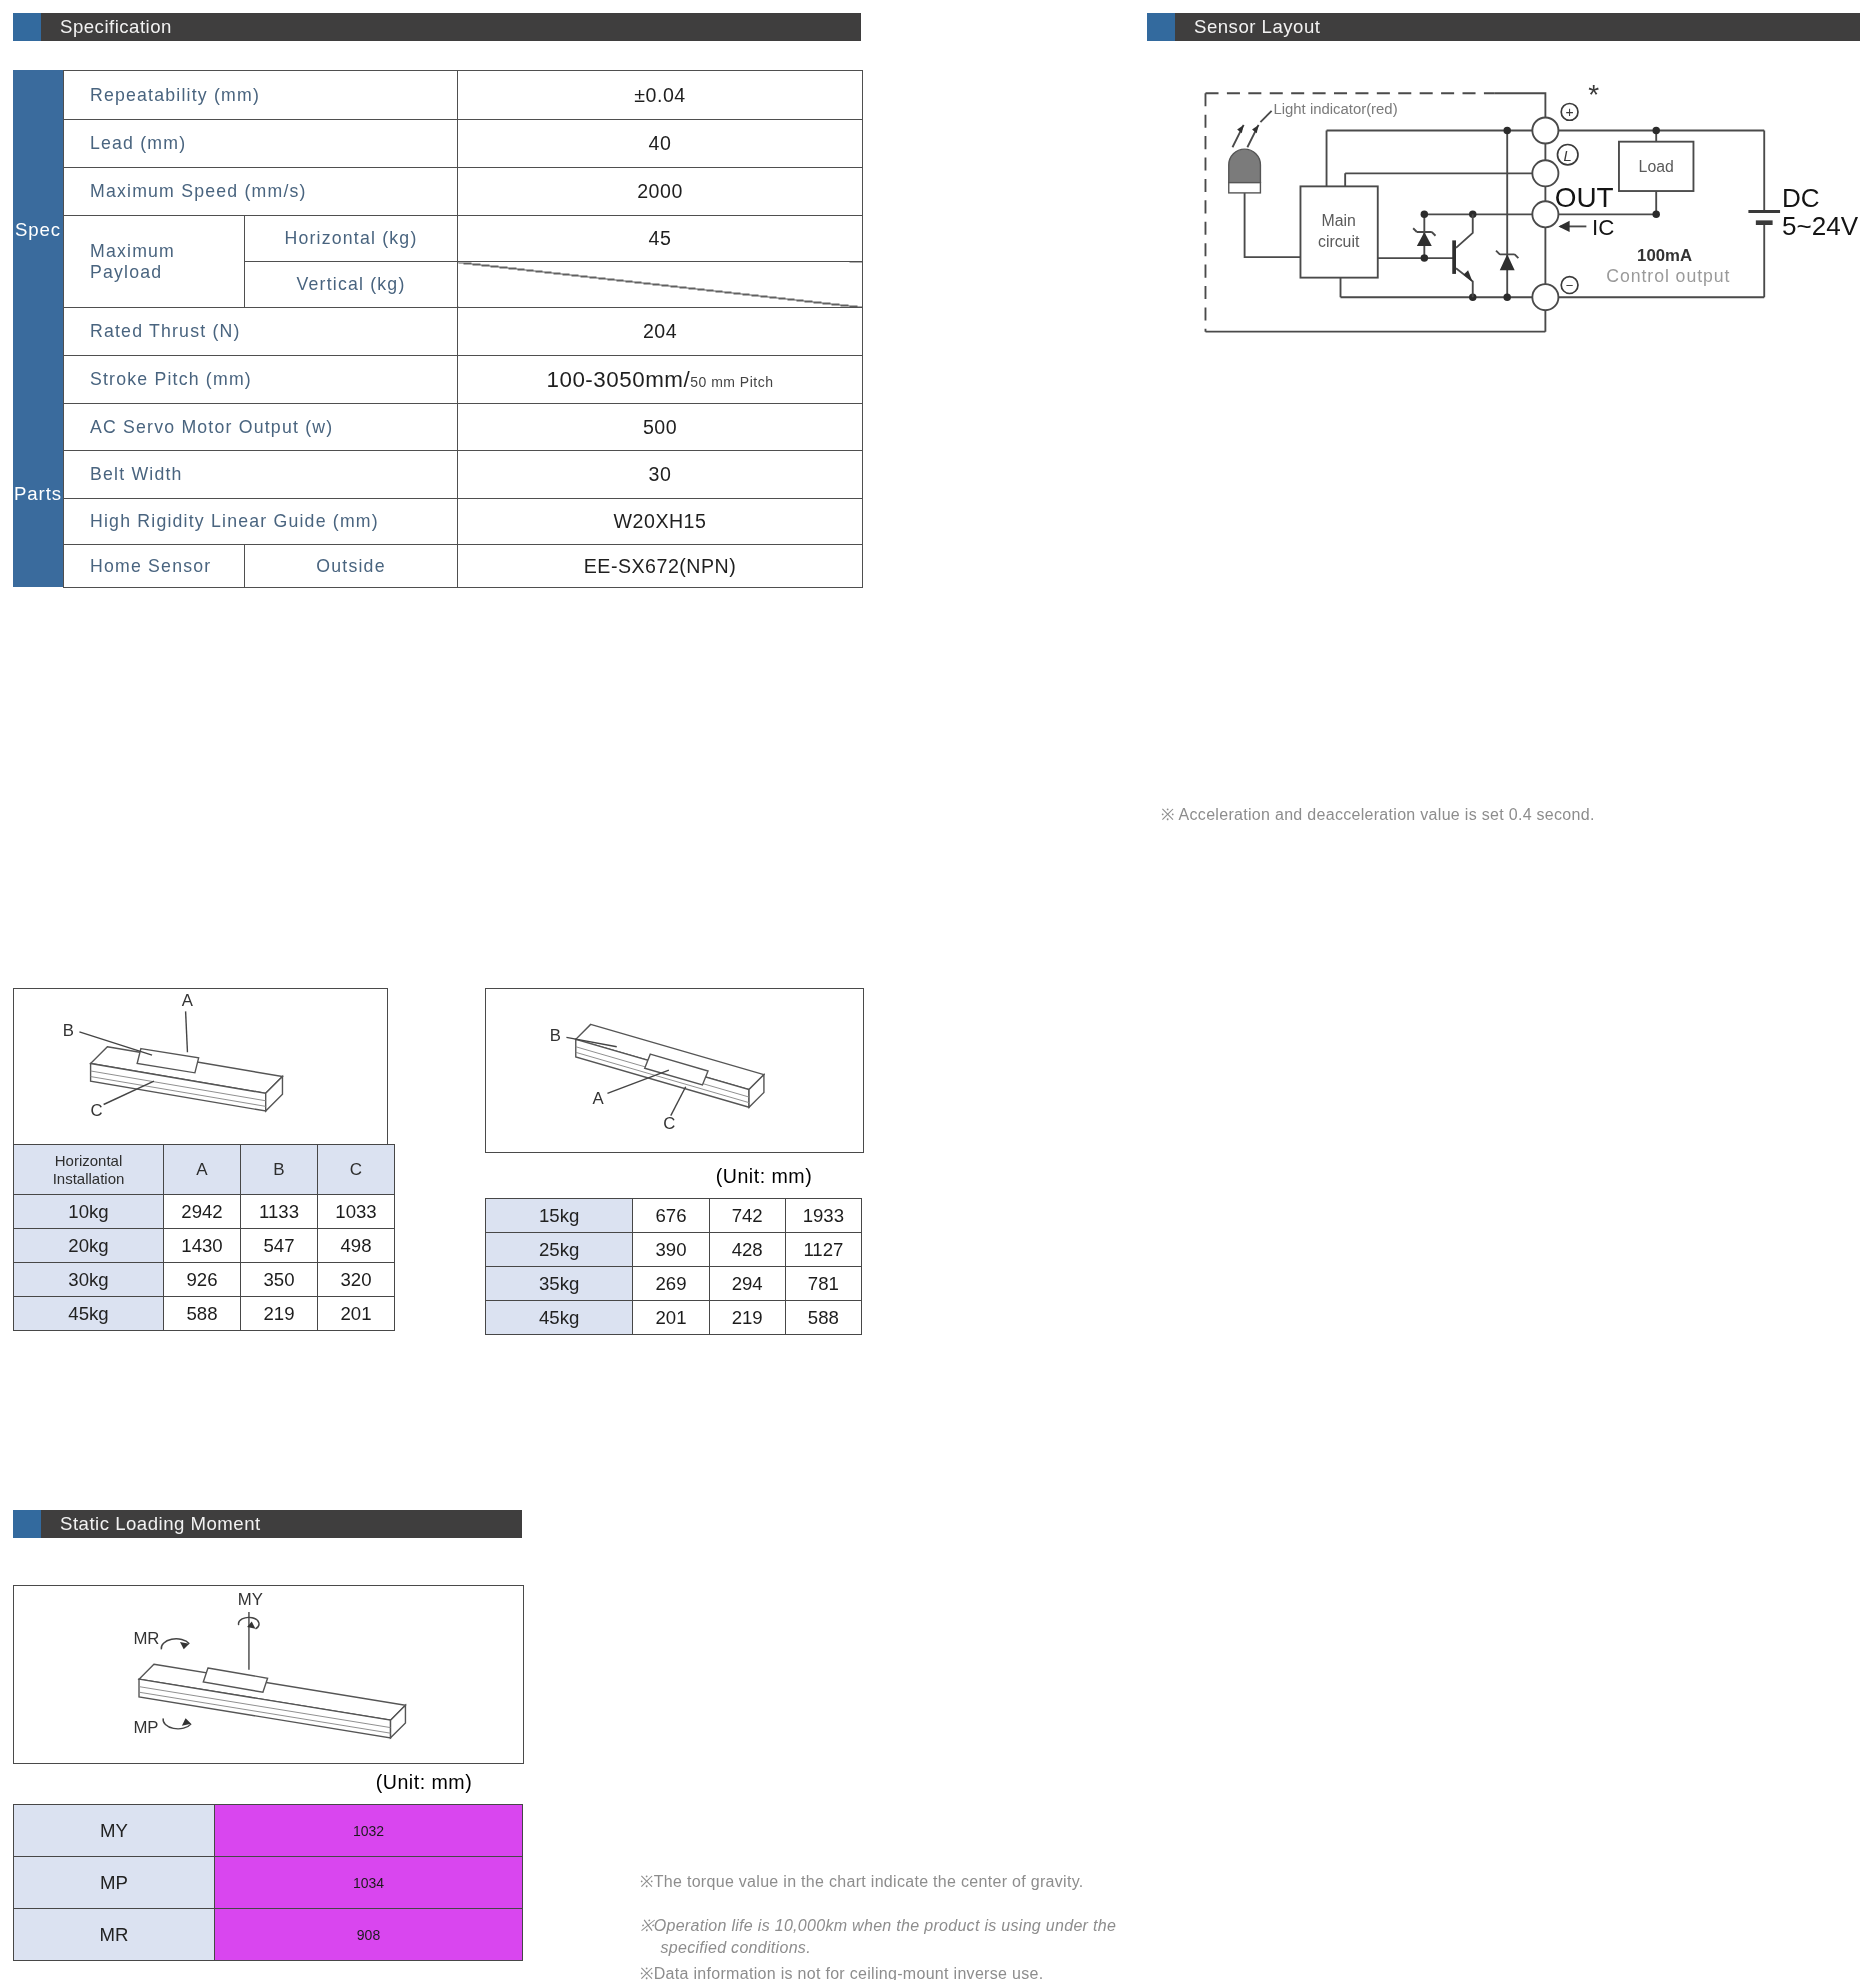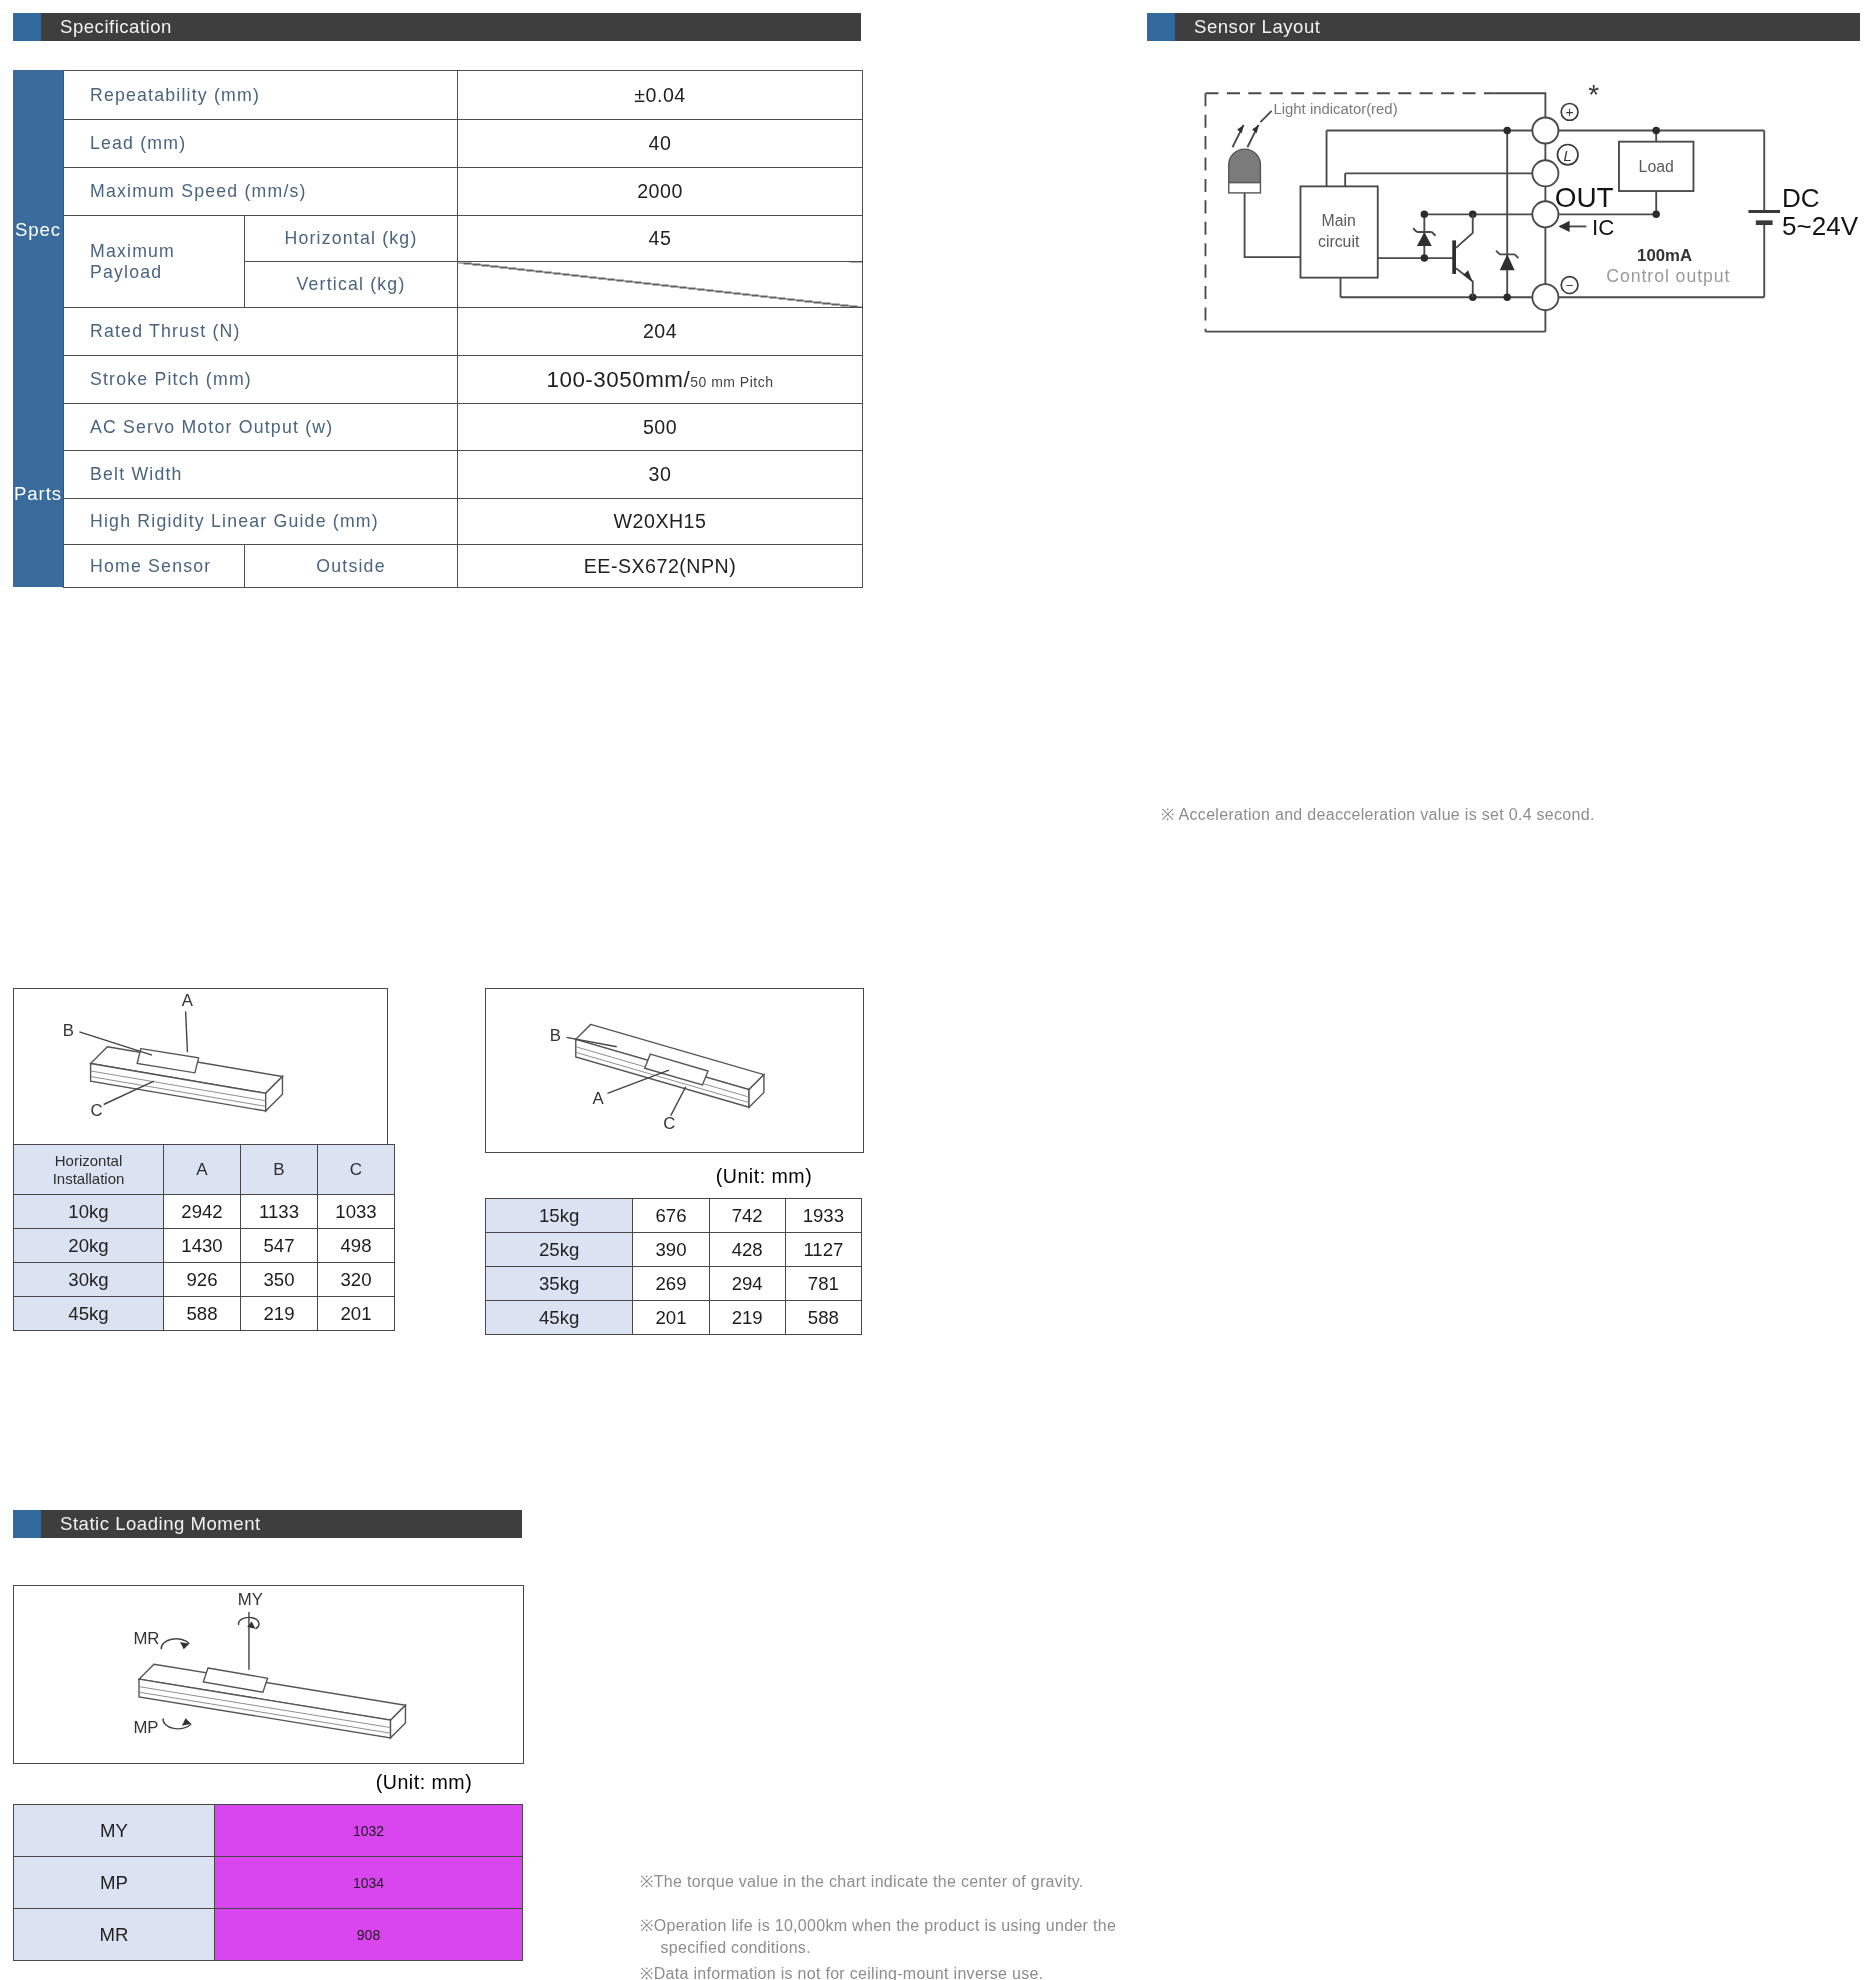--- a/index.html
+++ b/index.html
@@ -366,21 +366,21 @@
     </tr>
     <tr style="height:52px">
       <td class="loadc">MR</td>
       <td class="v">908</td>
     </tr>
   </tbody>
     </table>
 
   <div class="abs" style="left:640px;top:1823px;width:559px;">
     <div class="note" style="margin-bottom:22.4px;margin-top:48px;">※The torque value in the chart indicate the center of gravity.</div>
-    <div class="note" style="margin-bottom:5px;">※Operation life is 10,000km when the product is using under the
+    <div class="note" style="margin-bottom:5px;font-style:italic;">※Operation life is 10,000km when the product is using under the
 specified conditions.</div>
     <div class="note">※Data information is not for ceiling-mount inverse use.
 Contact us for the details if you want to apply ceiling-mount
 inverse usage.</div>
   </div>
 
 </div>
 
 
 </body></html>

